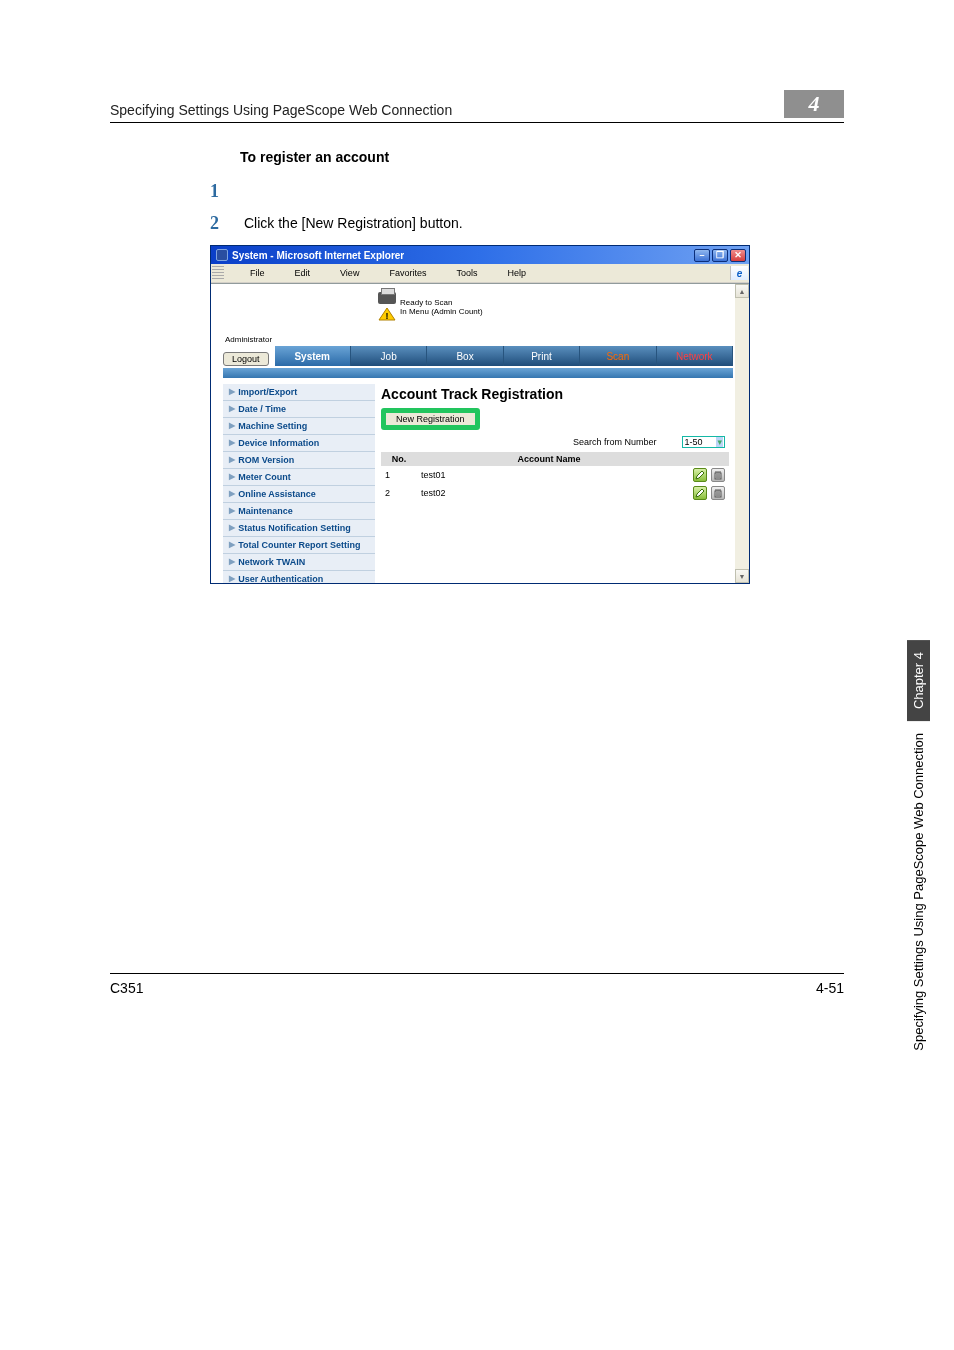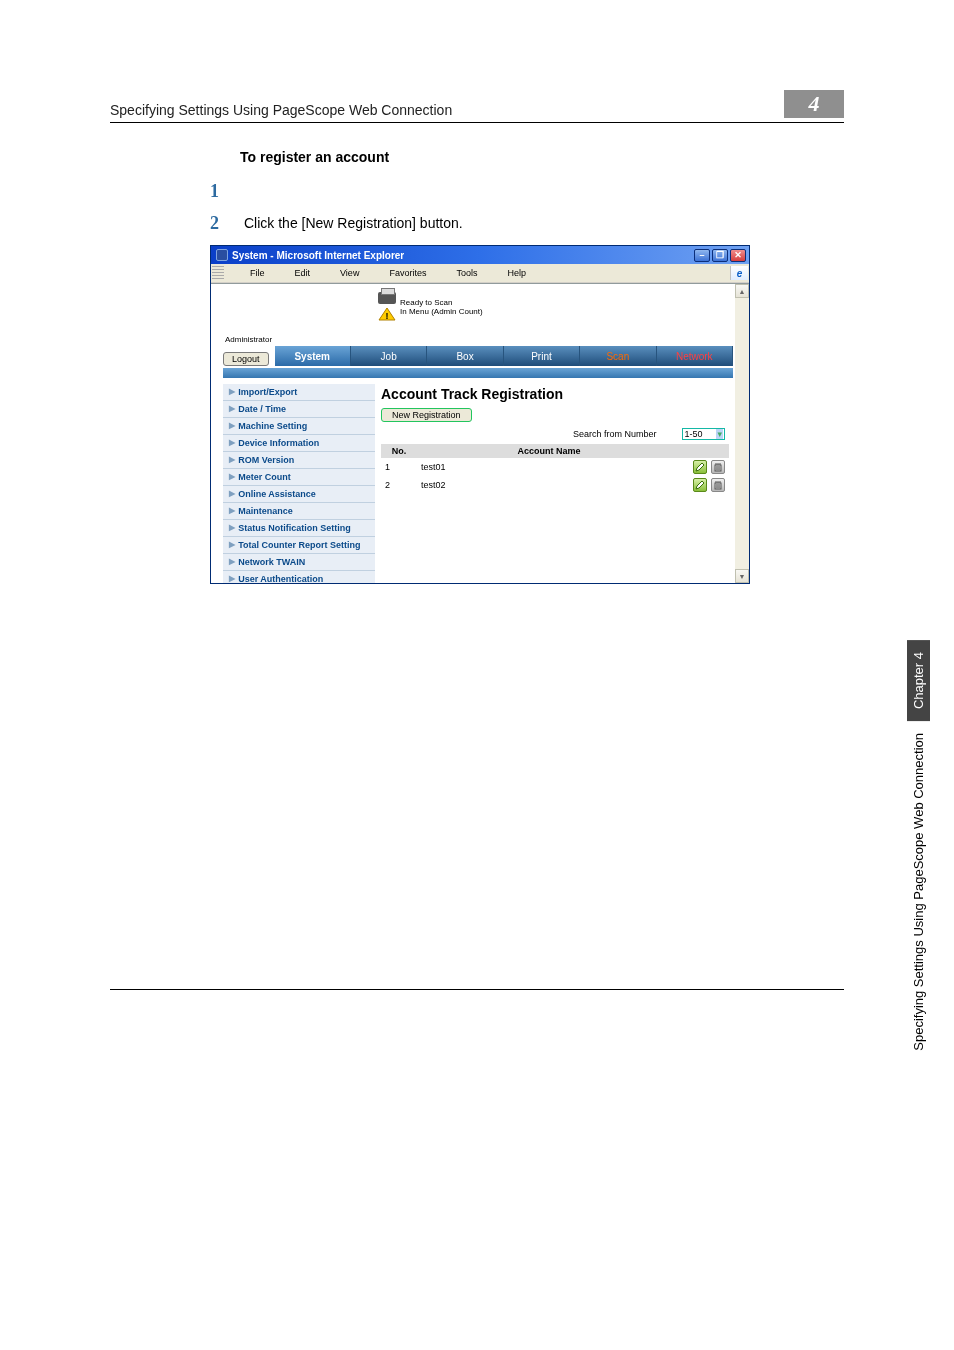--- a/index.html
+++ b/index.html
@@ -163,21 +163,21 @@
     padding: 3px 4px 3px 6px;
     font-weight: bold;
     border-bottom: 1px solid #c0d0e0;
     display: flex; gap: 3px;
   }
   .side-tri { color: #7fa0c0; font-size: 8px; }
 
   .content-right { flex: 1; padding-right: 4px; }
   .content-title { font-size: 14px; font-weight: bold; margin: 2px 0 6px 0; }
   .newreg-btn {
-    background: #ECE9D8; border: 1px solid #22c55e; border-radius: 3px;
+    background: #ECE9D8; border: 5px solid #22c55e; border-radius: 3px;
     padding: 1px 10px; font-size: 9px; margin-bottom: 6px;
   }
   .search-row { display: flex; justify-content: space-between; align-items: center; font-size: 9px; margin-bottom: 4px; padding-right: 4px; }
   .range-select {
     font-size: 9px; border: 1px solid #14b8a6; background: #fff; padding: 0 1px;
     display: inline-flex; align-items: center;
   }
   .range-select::after { content: ' ▾'; color: #4a6; margin-left: 14px; background:#bcd4f6; padding:0 1px; }
 
   .tbl { width: 100%; border-collapse: collapse; font-size: 9px; }
@@ -430,14 +430,18 @@
     </div>
   </div>
 
   <div class="vtab">
     <div class="vtab-chapter">Chapter 4</div>
     <div class="vtab-section">Specifying Settings Using PageScope Web Connection</div>
   </div>
 
   <div class="footer">
     <hr class="footer-rule">
+    <div class="footer-row">
+      <span>C351</span>
+      <span>4-51</span>
+    </div>
   </div>
 </div>
 
 </body></html>

